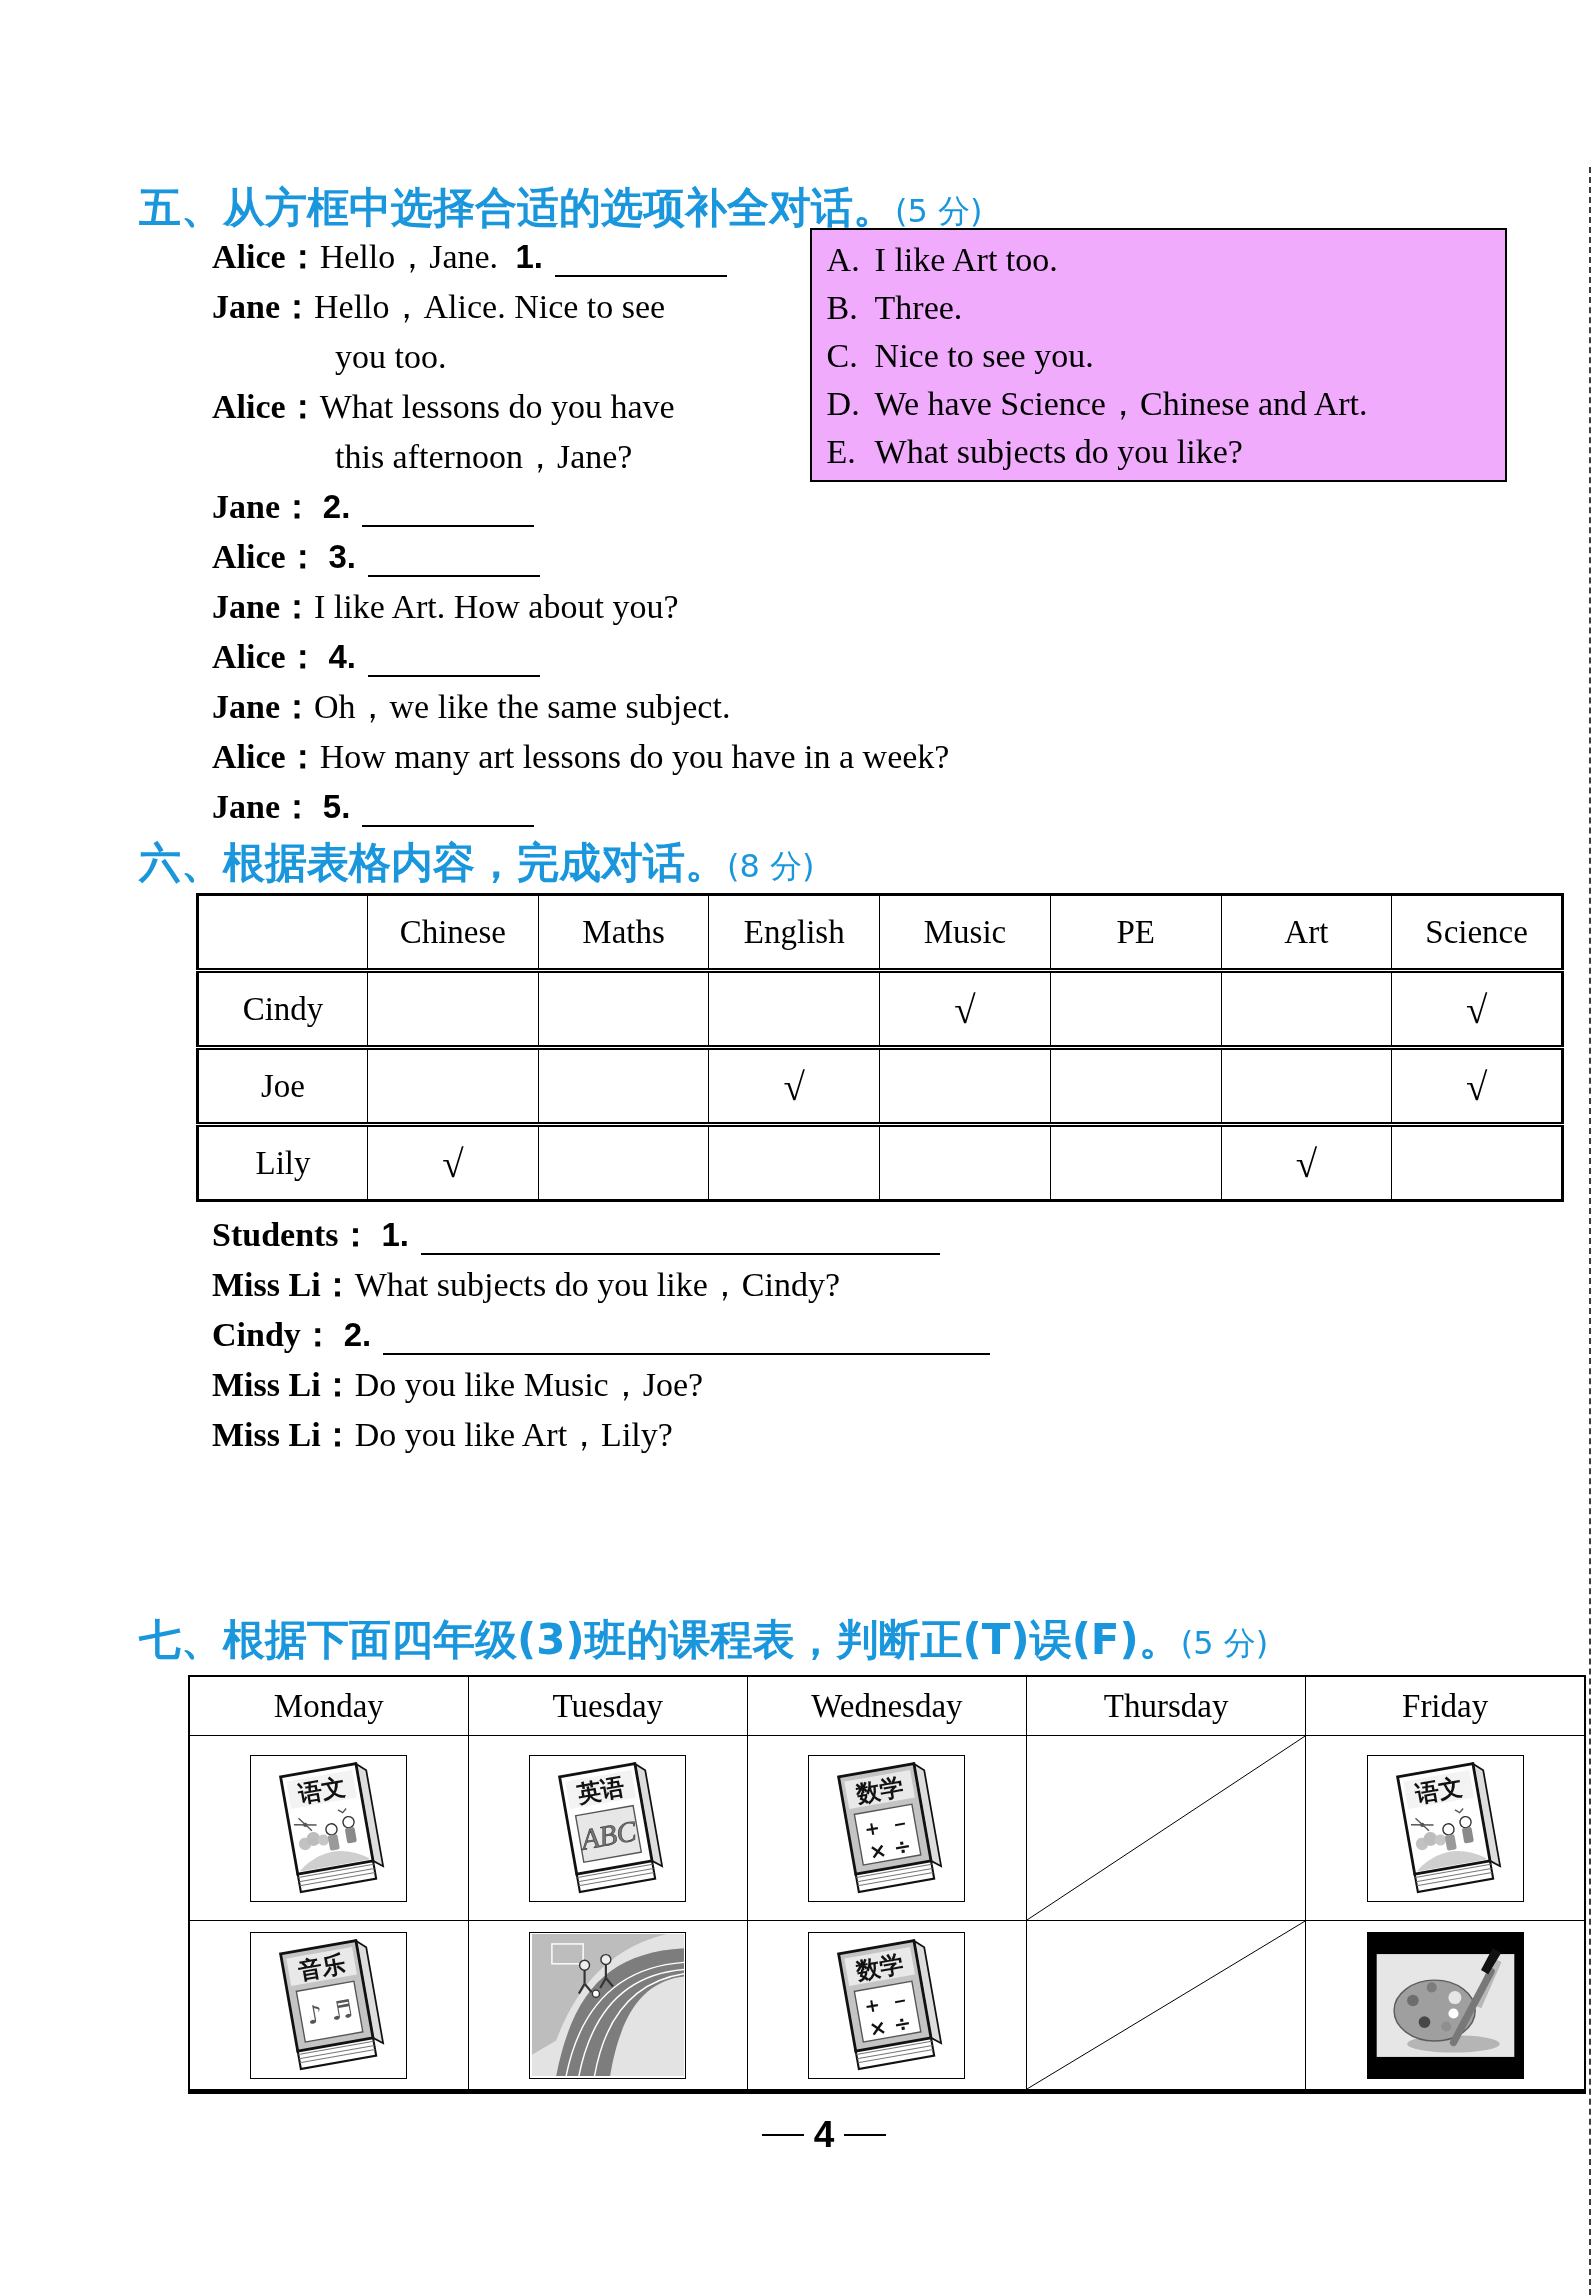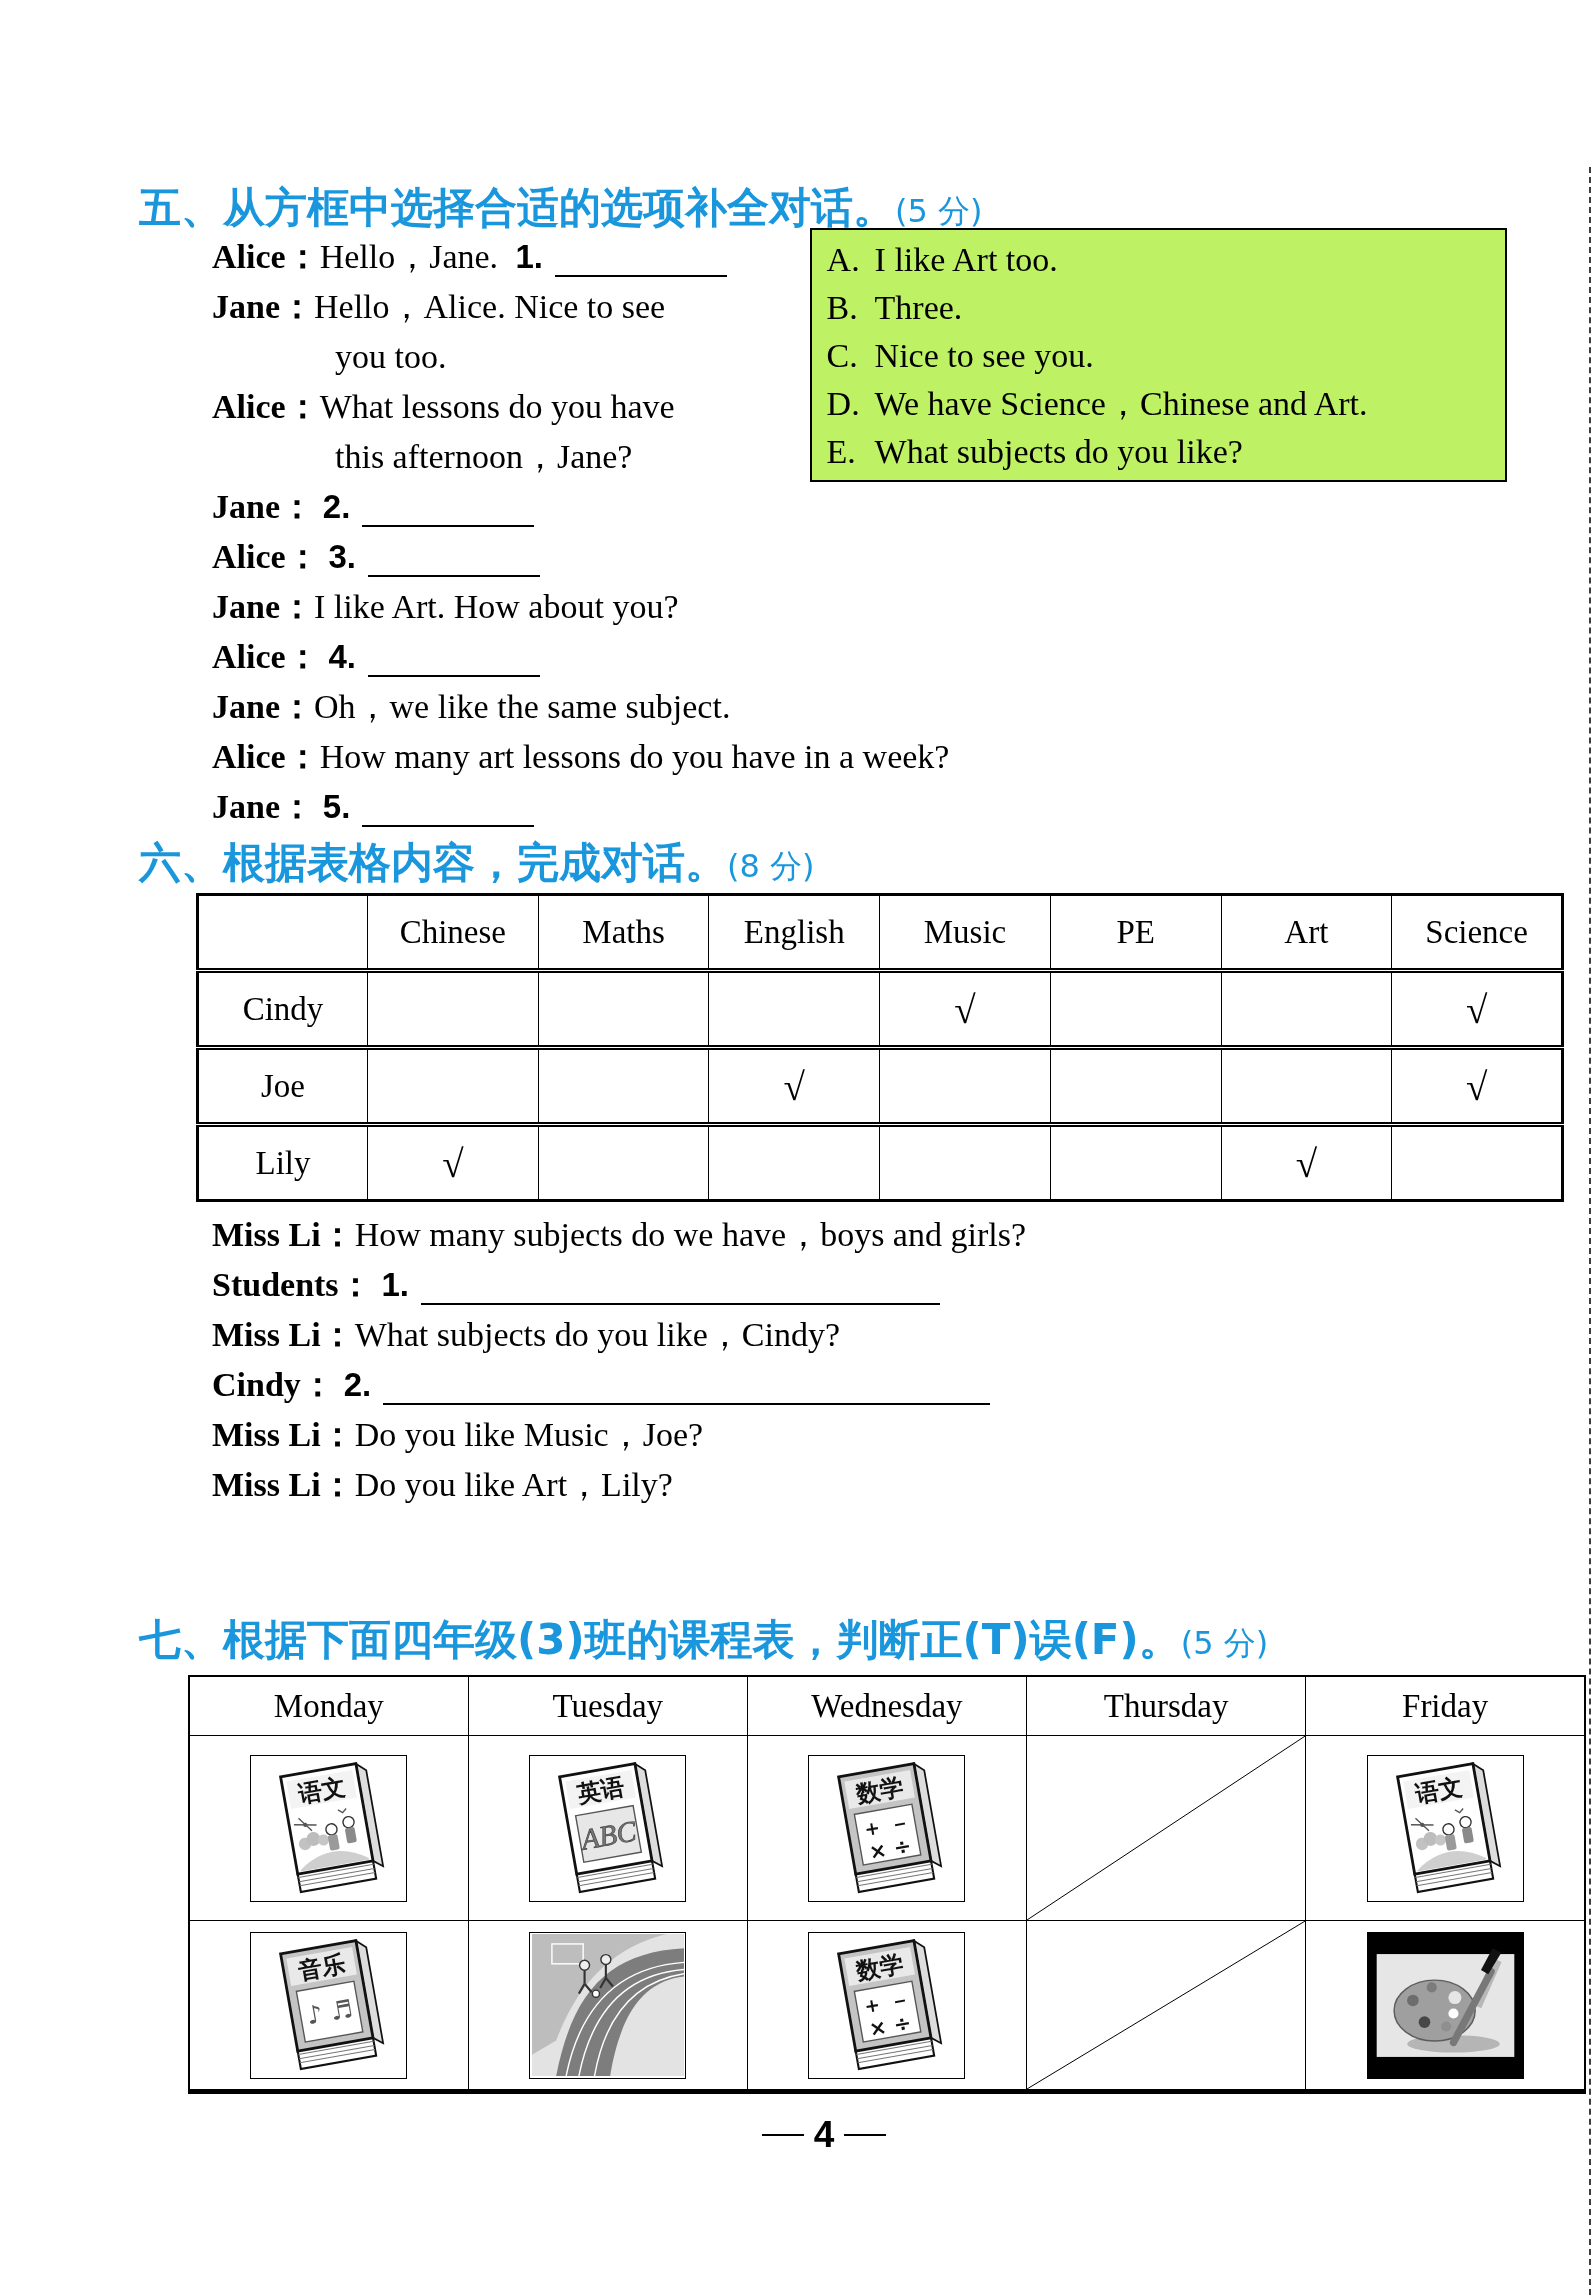--- a/index.html
+++ b/index.html
@@ -30,21 +30,21 @@
   }
   .blank{display:inline-block;height:7.3px;border-bottom:2.9px solid #000;vertical-align:-8.8px;}
   .w235{width:172px;}
   .w710{width:519px;}
   .w830{width:607px;}
   .w850{width:621px;}
   .w840{width:614px;}
   
   .optbox{
     position:absolute;left:810px;top:228px;width:697px;height:254px;
-    box-sizing:border-box;border:2.2px solid #000;background:#bef264;
+    box-sizing:border-box;border:2.2px solid #000;background:#f0abfc;
     padding:5.8px 0 0 14.6px;font-size:34px;line-height:48px;white-space:nowrap;
   }
   .opt-label{display:inline-block;min-width:48px;}
   
   table{border-collapse:collapse;table-layout:fixed;}
   #t6{position:absolute;left:196px;top:893px;width:1368px;border:3.7px solid #000;font-size:33px;padding-left:38px;}
   #t6 td{border:1.5px solid #000;text-align:center;vertical-align:middle;height:72px;padding:0;}
   #t6 tr.dbl td{border-bottom:5.1px double #000;}
   .chk{font-size:39px;}
   #t7{position:absolute;left:188px;top:1675px;width:1398px;border:2.2px solid #000;border-bottom:5.1px solid #000;font-size:33px;}
@@ -268,21 +268,20 @@
     <td class="chk"></td>
     <td class="chk"></td>
     <td class="chk"></td>
     <td class="chk">√</td>
     <td class="chk"></td>
   </tr>
 </tbody>
   </table>
 
 <div class="dlg" style="top:1210px;">
-  <div class="line"><span class="spk">Miss Li：</span><span>How many subjects do we have，boys and girls?</span></div>
   <div class="line"><span class="spk">Students：</span><span class="num">1.</span><span class="blank w710"></span></div>
   <div class="line"><span class="spk">Miss Li：</span><span>What subjects do you like，Cindy?</span></div>
   <div class="line"><span class="spk">Cindy：</span><span class="num">2.</span><span class="blank w830"></span></div>
   <div class="line"><span class="spk">Miss Li：</span><span>Do you like Music，Joe?</span></div>
   <div class="line"><span class="spk">Miss Li：</span><span>Do you like Art，Lily?</span></div>
 </div>
 
 <div class="sec-title" style="top:1612px;">
   <span>七、根据下面四年级(3)班的课程表，判断正(T)误(F)。</span><span class="score">(5 分)</span>
 </div>

